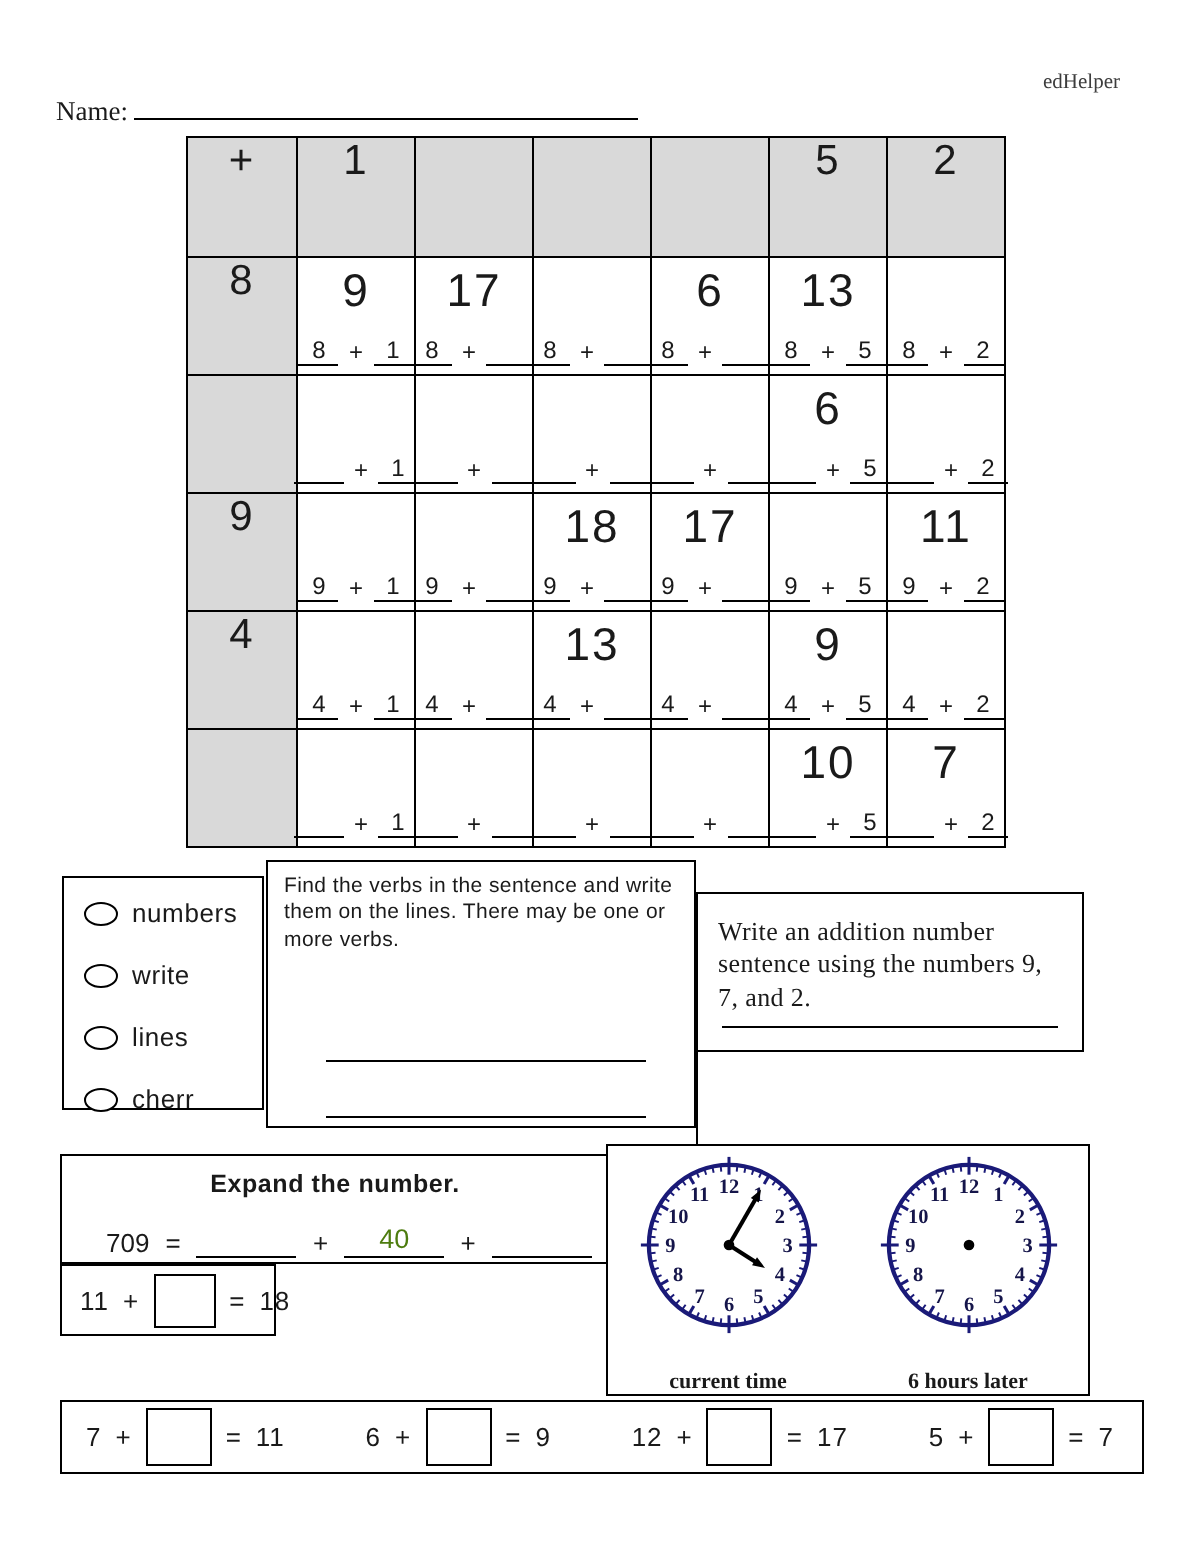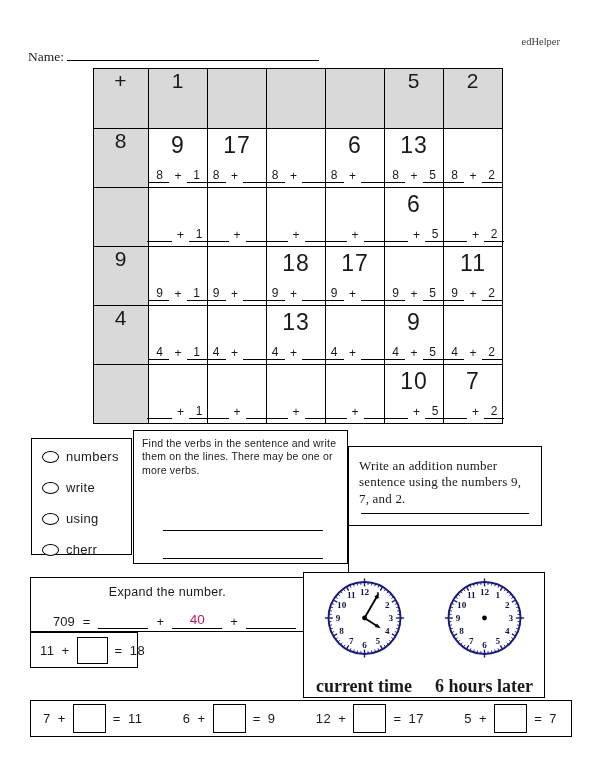--- a/index.html
+++ b/index.html
@@ -44,36 +44,36 @@
   .wline{position:absolute;border-bottom:1.6px solid #000;height:0;}
   #verbs-line1{left:29px;top:99px;width:160px;}
   #verbs-line2{left:29px;top:127px;width:160px;}
   
   #sentence-box{left:348px;top:446px;width:194px;height:80px;padding:8px 10px;font-family:Liberation Serif, serif;}
   #sentence-line{left:12px;top:66px;width:168px;}
   .vline{position:absolute;width:0;border-left:1.5px solid #000;}
   #below-sentence-vline{left:348px;top:518px;height:54px;}
   
   #expand-box{left:30px;top:577px;width:275px;height:55px;}
-  .ex-title{text-align:center;font-size:12.5px;margin-top:7px;letter-spacing:.3px;}
+  .ex-title{text-align:center;font-size:12.5px;margin-top:7px;letter-spacing:.3px;font-weight:bold;}
   .ex-row{display:flex;align-items:flex-end;gap:8px;margin:13px 8px 0 22px;font-size:13px;}
   .ex-slot{display:inline-block;width:58px;height:16px;border-bottom:1.5px solid #000;
            text-align:center;font-size:13.5px;line-height:16px;}
-  .blue-fill{color:#be185d;}
+  .blue-fill{color:#4d7c0f;}
   
   .eq{display:flex;align-items:center;gap:7px;font-size:13px;letter-spacing:.5px;}
   .sq{display:inline-block;width:31px;height:27px;border:1.6px solid #000;background:#fff;}
   #practice-box{left:30px;top:632px;width:108px;height:36px;display:flex;align-items:center;
                 padding-left:9px;}
   #practice-box .sq{width:29px;height:25px;}
   
   #clocks-box{left:303px;top:572px;width:242px;height:126px;display:flex;}
   .clock-col{flex:1;display:flex;flex-direction:column;align-items:center;
              justify-content:flex-start;padding-top:5px;}
-  .clock-label{font-family:"Liberation Serif",serif;font-weight:bold;font-size:18px;
+  .clock-label{font-family:"Liberation Serif",serif;font-weight:bold;font-size:11px;
                margin-top:18px;}
   
   #bottom-box{left:30px;top:700px;width:542px;height:37px;display:flex;align-items:center;
               justify-content:space-between;padding:0 14px 0 12px;}
 </style>
 </head>
 <body>
 
 <div class="page">
 
@@ -366,21 +366,21 @@
         <div class="opt">
           <span class="radio"></span>
           <span class="opt-label">numbers</span>
         </div>
         <div class="opt">
           <span class="radio"></span>
           <span class="opt-label">write</span>
         </div>
         <div class="opt">
           <span class="radio"></span>
-          <span class="opt-label">using</span>
+          <span class="opt-label">lines</span>
         </div>
         <div class="opt">
           <span class="radio"></span>
           <span class="opt-label">cherr</span>
         </div>
       </div>
   </div>
 
   <div class="box" id="verbs-box">
     <div class="instructions">Find the verbs in the sentence and write them on the lines. There may be one or more verbs.</div>

